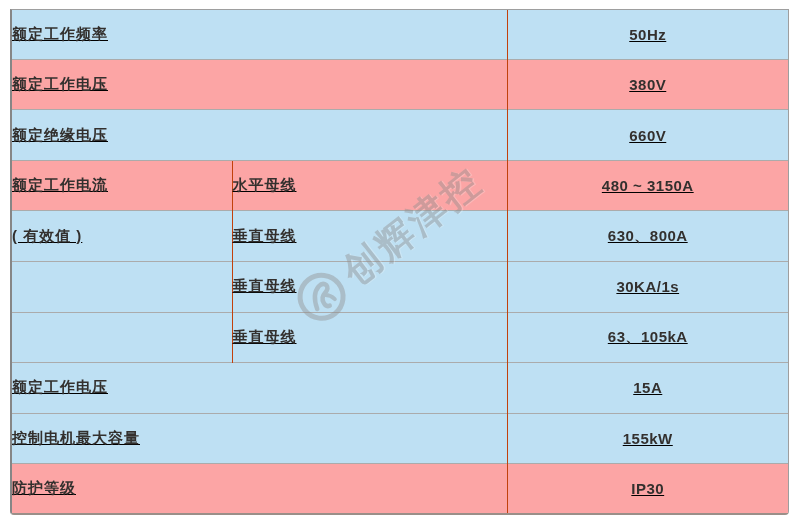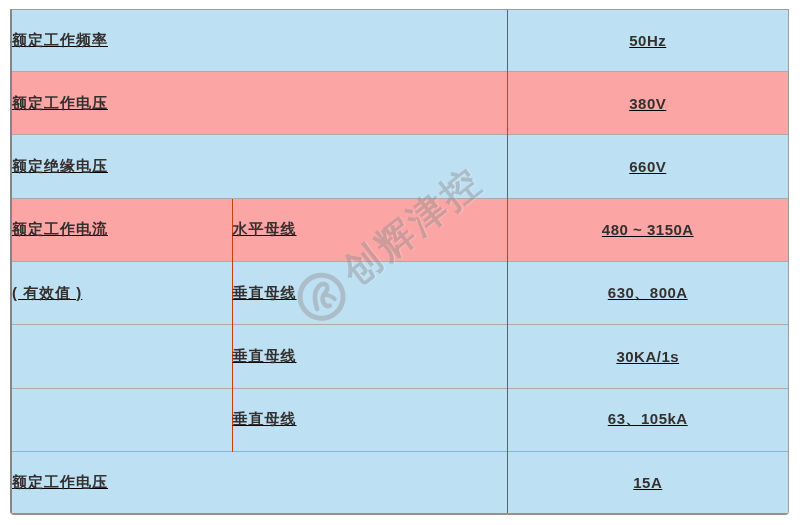--- a/index.html
+++ b/index.html
@@ -93,20 +93,28 @@
         </tr>
         <tr class="blue">
           <td class="param"></td>
           <td class="sub">垂直母线</td>
           <td class="value">63、105kA</td>
         </tr>
         <tr class="blue">
           <td class="param" colspan="2">额定工作电压</td>
           <td class="value">15A</td>
         </tr>
+        <tr class="blue">
+          <td class="param" colspan="2">控制电机最大容量</td>
+          <td class="value">155kW</td>
+        </tr>
+        <tr class="white">
+          <td class="param" colspan="2">防护等级</td>
+          <td class="value">IP30</td>
+        </tr>
       </tbody>
   </table>
 </div>
 
 <div class="watermark">
   <svg class="wm-logo" width="52" height="52" viewBox="0 0 52 52">
     <circle cx="26" cy="26" r="21.5" fill="none" stroke="#8f8f8f" stroke-width="5"></circle>
     <path d="M15 33 Q20 18 30 16 Q36 15 37 20 Q37 24 31 25 Q25 26 24 32 Q23 37 27 38" fill="none" stroke="#8f8f8f" stroke-width="4.5" stroke-linecap="round"></path>
     <path d="M30 27 Q34 30 35 36" fill="none" stroke="#8f8f8f" stroke-width="4" stroke-linecap="round"></path>
   </svg>

